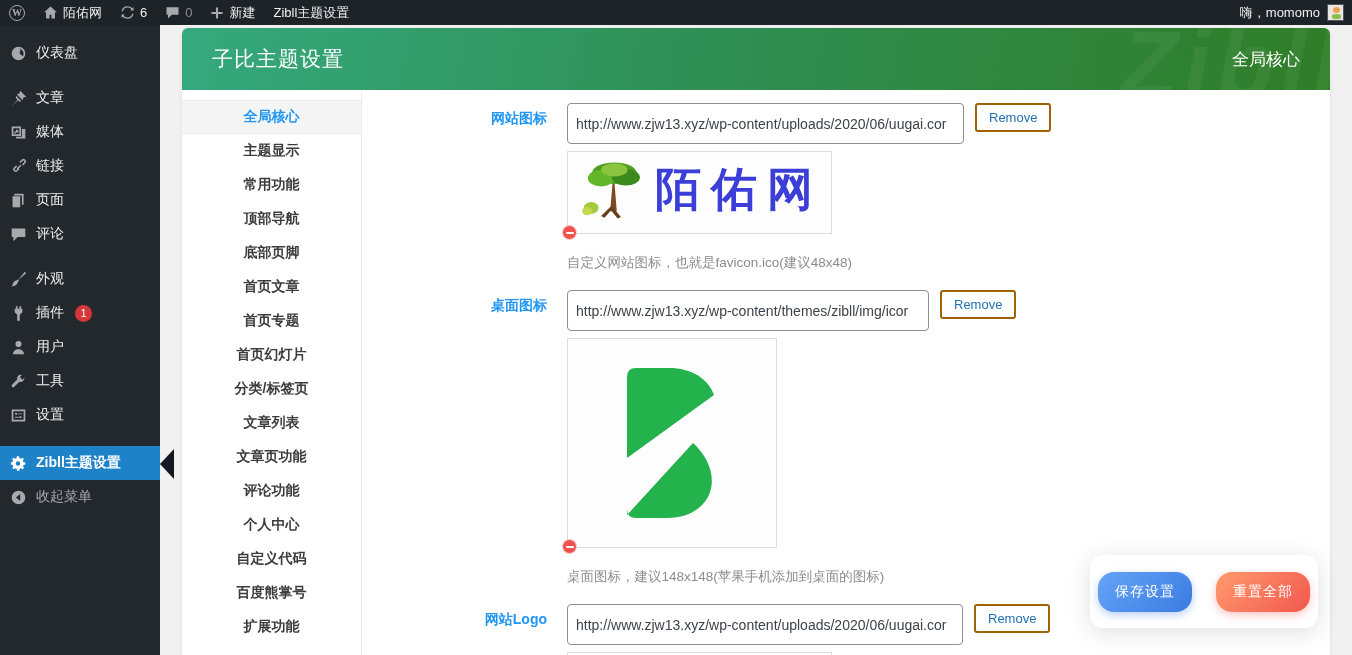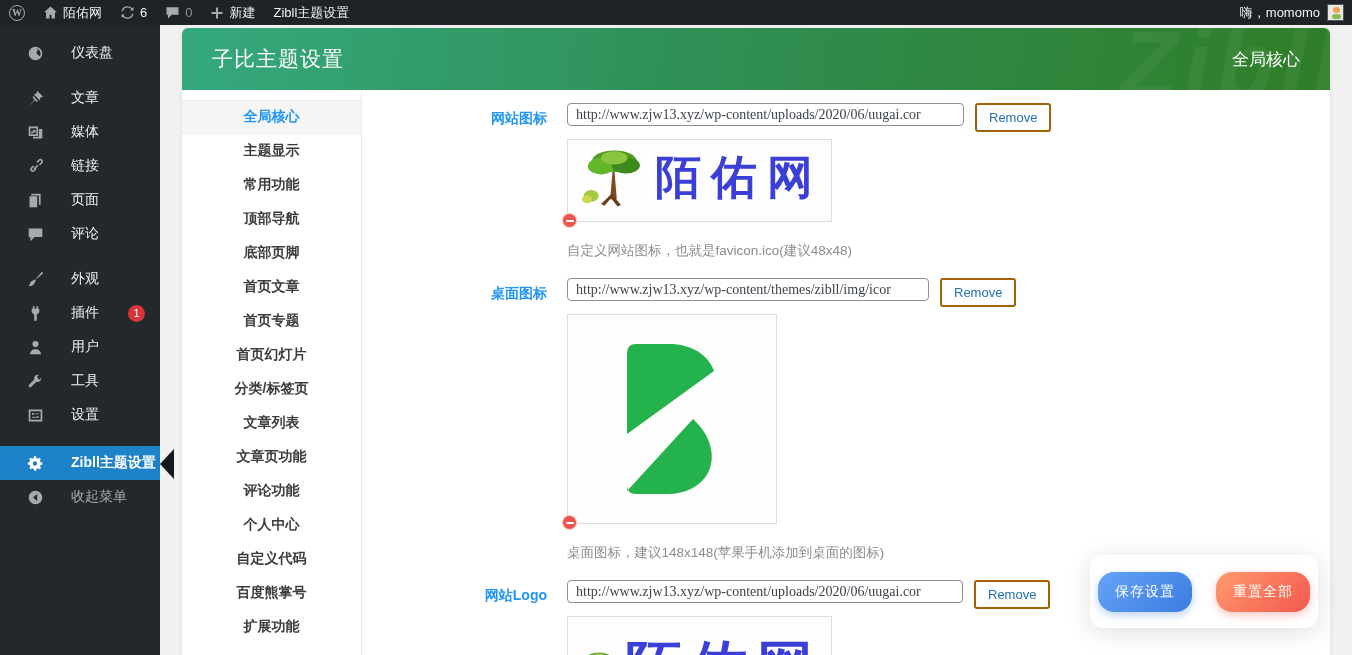--- a/index.html
+++ b/index.html
@@ -16,21 +16,21 @@
   .wp-logo-circle { width:16px; height:16px; border:1.6px solid #a7aaad; border-radius:50%;
     display:flex; align-items:center; justify-content:center; font-size:10px; font-weight:bold;
     color:#a7aaad; font-family:"Liberation Serif",serif; }
   .ab-right { margin-left:auto; display:flex; align-items:center; gap:7px; padding-right:8px; }
   .ab-avatar { width:17px; height:17px; background:#e8e6e3; border:1px solid #50575e; position:relative; }
   .ab-avatar::before { content:""; position:absolute; left:5px; top:2px; width:7px; height:6px; border-radius:50%; background:#f0a04b; }
   .ab-avatar::after { content:""; position:absolute; left:4px; top:9px; width:9px; height:5px; border-radius:40%; background:#8bbf4a; }
 
   
   #sidebar { position:fixed; top:25px; left:0; width:160px; height:630px; background:#23282d; z-index:40; }
-  .menu-item { display:flex; align-items:center; gap:27px; height:34px; padding:0 0 0 27px;
+  .menu-item { display:flex; align-items:center; gap:9px; height:34px; padding:0 0 0 10px;
     color:#eee; font-size:14px; cursor:pointer; }
   .menu-item svg { fill:#a7aaad; flex:0 0 auto; }
   .menu-item.muted { color:#a7aaad;text-align:right; }
   .menu-item.active { background:#1e82c8; color:#fff; font-weight:bold; }
   .menu-item.active svg { fill:#fff; }
   .sep-a { height:11px; } .sep-b { height:11px; } .sep-c { height:14px; }
   .menu-badge { min-width:17px; height:17px; border-radius:9px; background:#d63638; color:#fff;
     font-size:11px; display:flex; align-items:center; justify-content:center; padding:0 4px; margin-left:2px; }
   #menu-top-pad { height:11px; }
   
@@ -57,22 +57,22 @@
     font-size:14px; font-weight:bold; color:#3c3c3c; cursor:pointer; }
   .tab.active { background:#f5f5f5; color:#2196f3; border-top:1px solid #ececec; border-bottom:1px solid #ececec; }
 
   
   #form { flex:1; padding:13px 0 0 10px; position:relative; }
   .row { display:flex; margin-bottom:0; }
   .row-label { width:175px; flex:0 0 175px; text-align:right; padding-top:7px; font-size:14px;
     font-weight:bold; color:#2196f3; }
   .row-main { padding-left:20px; }
   .field-line { display:flex; gap:11px; align-items:flex-start; }
-  .url-input { height:23px; border:1px solid #8c8f94; border-radius:4px; padding:0 8px; font-size:14px;
-    color:#3c434a; background:#fff; font-family:Liberation Serif, serif; }
+  .url-input { height:41px; border:1px solid #8c8f94; border-radius:4px; padding:0 8px; font-size:14px;
+    color:#3c434a; background:#fff; font-family:Liberation Sans, sans-serif; }
   .url-input.w1 { width:397px; } .url-input.w2 { width:362px; } .url-input.w3 { width:396px; }
   .remove-btn { height:29px; padding:0 12px; background:#f6f7f7; background:#fff; border:2px solid #a16207;
     border-radius:3px; color:#2271b1; font-size:13px; cursor:pointer; font-family:"Liberation Sans",sans-serif; }
   .preview { margin-top:7px; background:#fdfdfd; border:1px solid #ddd; padding:8px; position:relative; }
   .preview-fav { width:265px; height:83px; }
   .preview-desk { width:210px; height:210px; display:flex; align-items:center; justify-content:center; }
   .preview-logo { width:265px; height:110px; }
   .minus-icon { position:absolute; left:-6px; bottom:-7px; width:15px; height:15px; border-radius:50%;
     background:#ef5350; border:1.5px solid #ffd0cc; display:flex; align-items:center; justify-content:center; cursor:pointer; }
   .minus-icon::before { content:""; width:8px; height:2px; background:#fff; border-radius:1px; }

